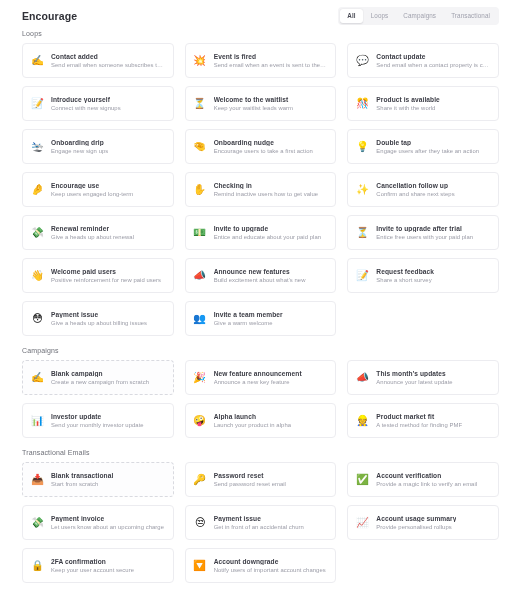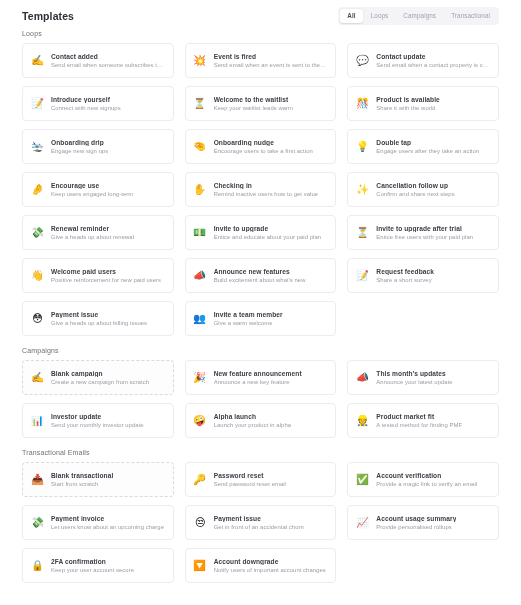--- a/index.html
+++ b/index.html
@@ -108,21 +108,21 @@
     overflow: hidden;
     text-overflow: ellipsis;
   }
 </style>
 </head>
 <body>
 
 <div class="page">
 
   <div class="header">
-    <div class="page-title">Templates</div>
+    <div class="page-title">Encourage</div>
     <div class="tabs">
         <div class="tab active">All</div>
         <div class="tab">Loops</div>
         <div class="tab">Campaigns</div>
         <div class="tab">Transactional</div>
       </div>
   </div>
 
   <div id="sections-root">
       <div class="section">

